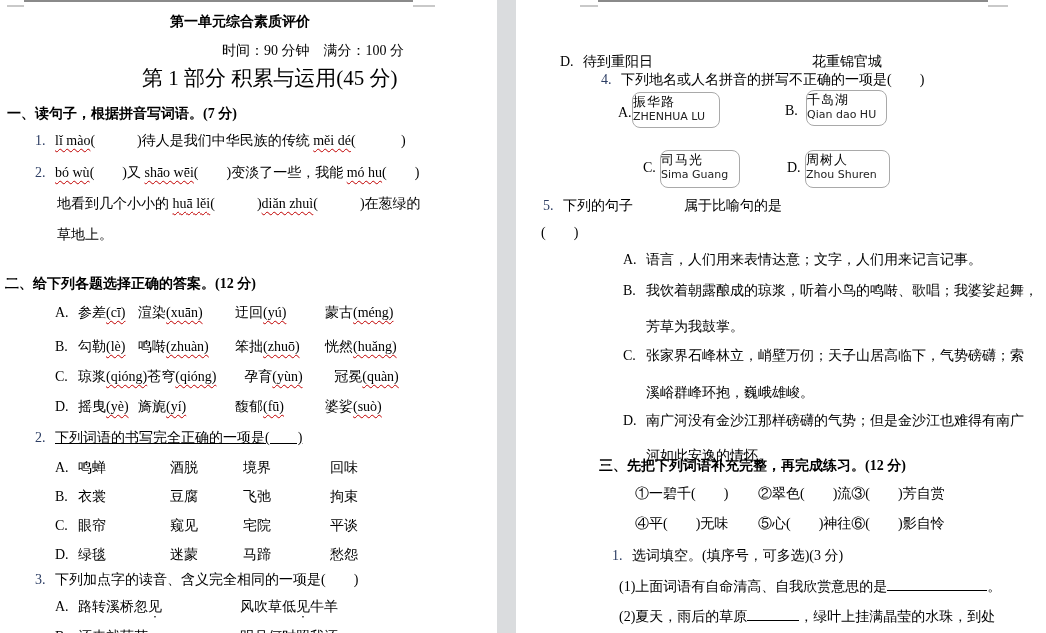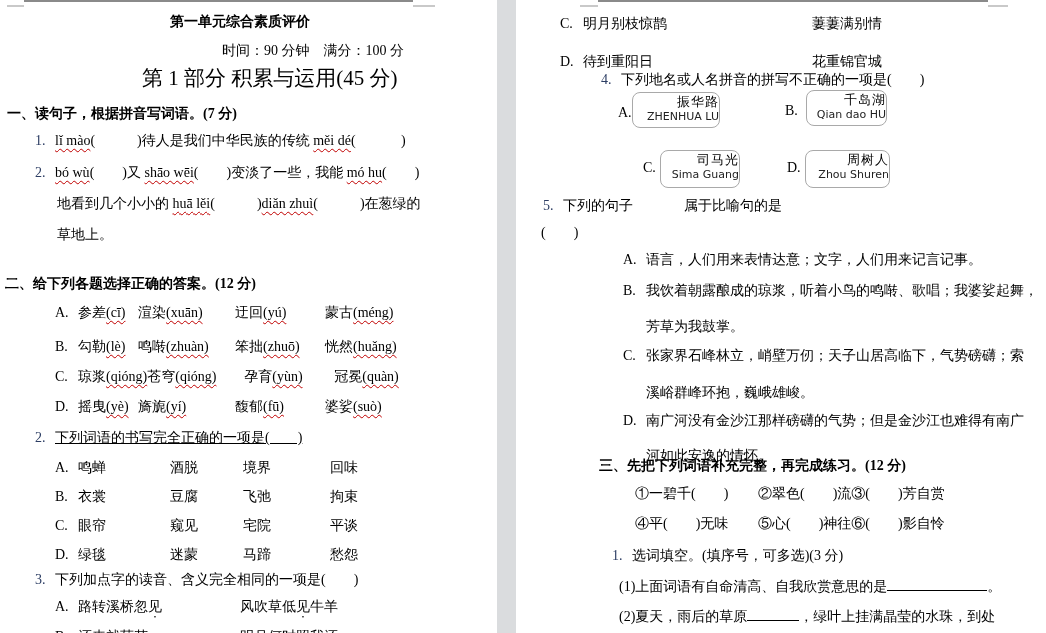--- a/index.html
+++ b/index.html
@@ -24,21 +24,21 @@
   .cwa{min-width:60px;} .cwb{min-width:97px;} .cwc{min-width:90px;}   
   .cwd{min-width:92px;} .cwe{min-width:73px;} .cwf{min-width:87px;}   
   .cpl{min-width:162px;}  
   .cpr{min-width:229px;}  
   .cc1{min-width:123px;} .cc2{min-width:89px;}  
   .ed{position:relative;}
   .ed::after{content:"•";position:absolute;left:50%;transform:translateX(-50%);
              bottom:-7px;font-size:7px;line-height:7px;color:#000;}
   .blank{display:inline-block;border-bottom:1px solid #000;height:15px;vertical-align:baseline;}
   .nbox{position:absolute;border:1.5px solid #a9a9a9;border-radius:8px;background:#fff;
-        text-align:right;padding-top:1px;}
+        text-align:left;padding-top:1px;}
   .nbox .zh{display:block;font-size:13px;line-height:16px;letter-spacing:1px;}
   .nbox .pyl{display:block;font-size:11px;line-height:14px;color:#222;
              font-family:"DejaVu Sans","Liberation Sans",sans-serif;}
 </style>
 </head>
 <body>
 
 <div id="screen">
 
   <div class="pg" id="pgL">
@@ -88,21 +88,20 @@
     <div class="ln" style="left:55px;top:627px;"><span class="let">B.</span><span class="c cpl"><span class="ed">还</span><span>来就菊花</span></span><span class="c"><span>明月何时照我</span><span class="ed">还</span></span></div>
   </div>
 
   <div id="gap"></div>
 
   <div class="pg" id="pgR">
     <div class="mark lite" style="left:64px;width:18px;"></div>
     <div class="mark dark" style="left:82px;width:390px;"></div>
     <div class="mark lite" style="left:472px;width:20px;"></div>
 
-    <div class="ln" style="left:44px;top:14px;"><span class="let">C.</span><span class="c cpr">明月别枝惊鹊</span><span class="c">萋萋满别情</span></div>
 
     <div class="ln" style="left:44px;top:52px;"><span class="let">D.</span><span class="c cpr">待到重阳日</span><span class="c">花重锦官城</span></div>
 
     <div class="ln" style="left:85px;top:70px;"><span class="num">4.</span><span>下列地名或人名拼音的拼写不正确的一项是(　　)</span></div>
 
     <div class="ln" style="left:102px;top:103px;"><span>A.</span></div>
     <div class="nbox" style="left:116px;top:92px;width:86px;height:33px;">
         <span class="zh">振华路</span>
         <span class="pyl">ZHENHUA LU</span>
       </div>

